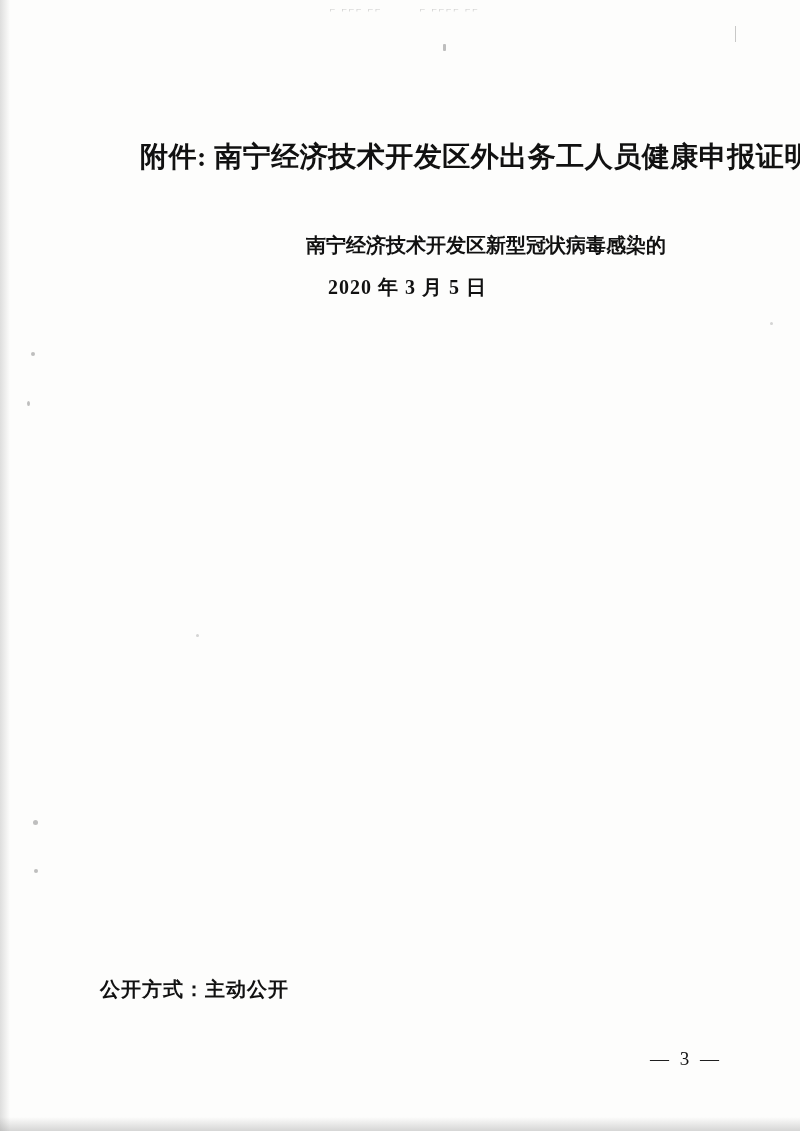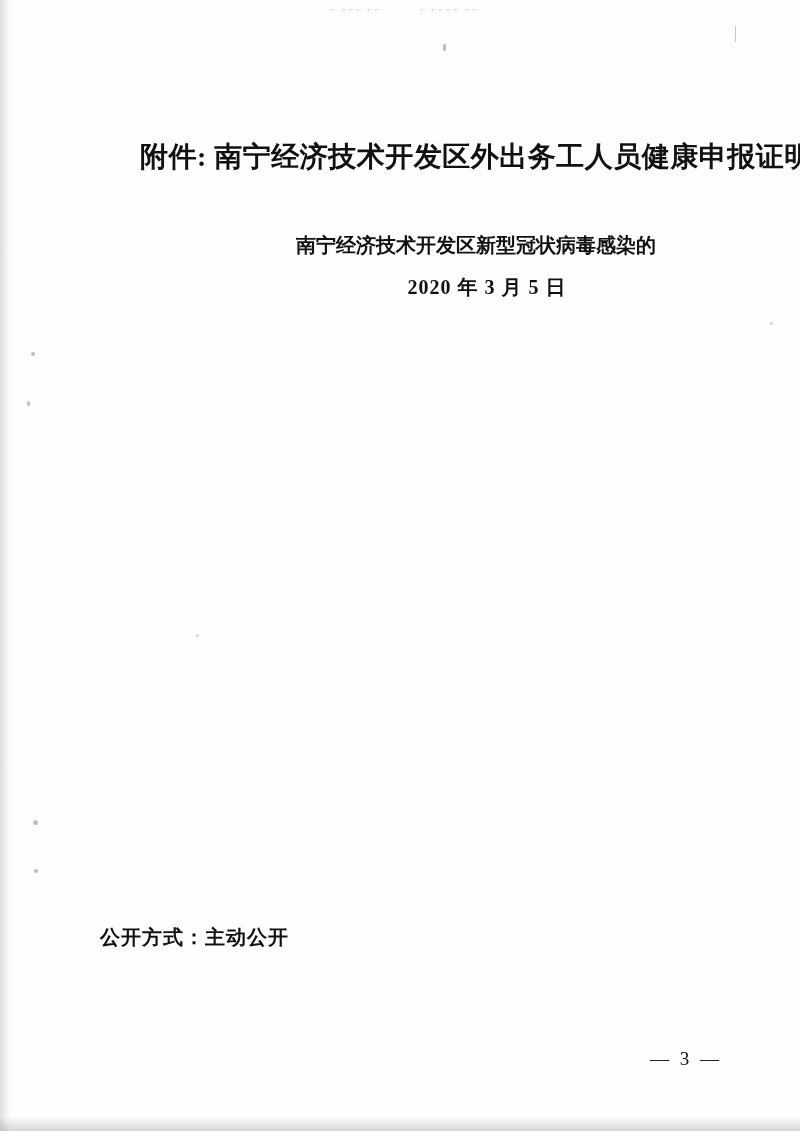--- a/index.html
+++ b/index.html
@@ -50,33 +50,33 @@
     left: 296px;
     top: 224px;
     font-size: 20px;
     font-weight: bold;
     line-height: 42px;
     white-space: nowrap;
     font-family: "Liberation Serif", "DejaVu Serif", serif;
   }
   .signature-block .line {
     display: block;
+    margin-left: 10px;
   }
   .sig-line-2 {
     padding-left: 22px;
   }
   .sig-date {
     padding-left: 22px;
     letter-spacing: 1px;
-    text-align: center;
   }
   .disclosure {
     position: absolute;
     left: 100px;
-    top: 924px;
+    top: 976px;
     font-size: 20px;
     font-weight: bold;
     letter-spacing: 1px;
     white-space: nowrap;
     font-family: Liberation Mono, monospace;
   }
   .page-number {
     position: absolute;
     left: 650px;
     top: 1048px;

